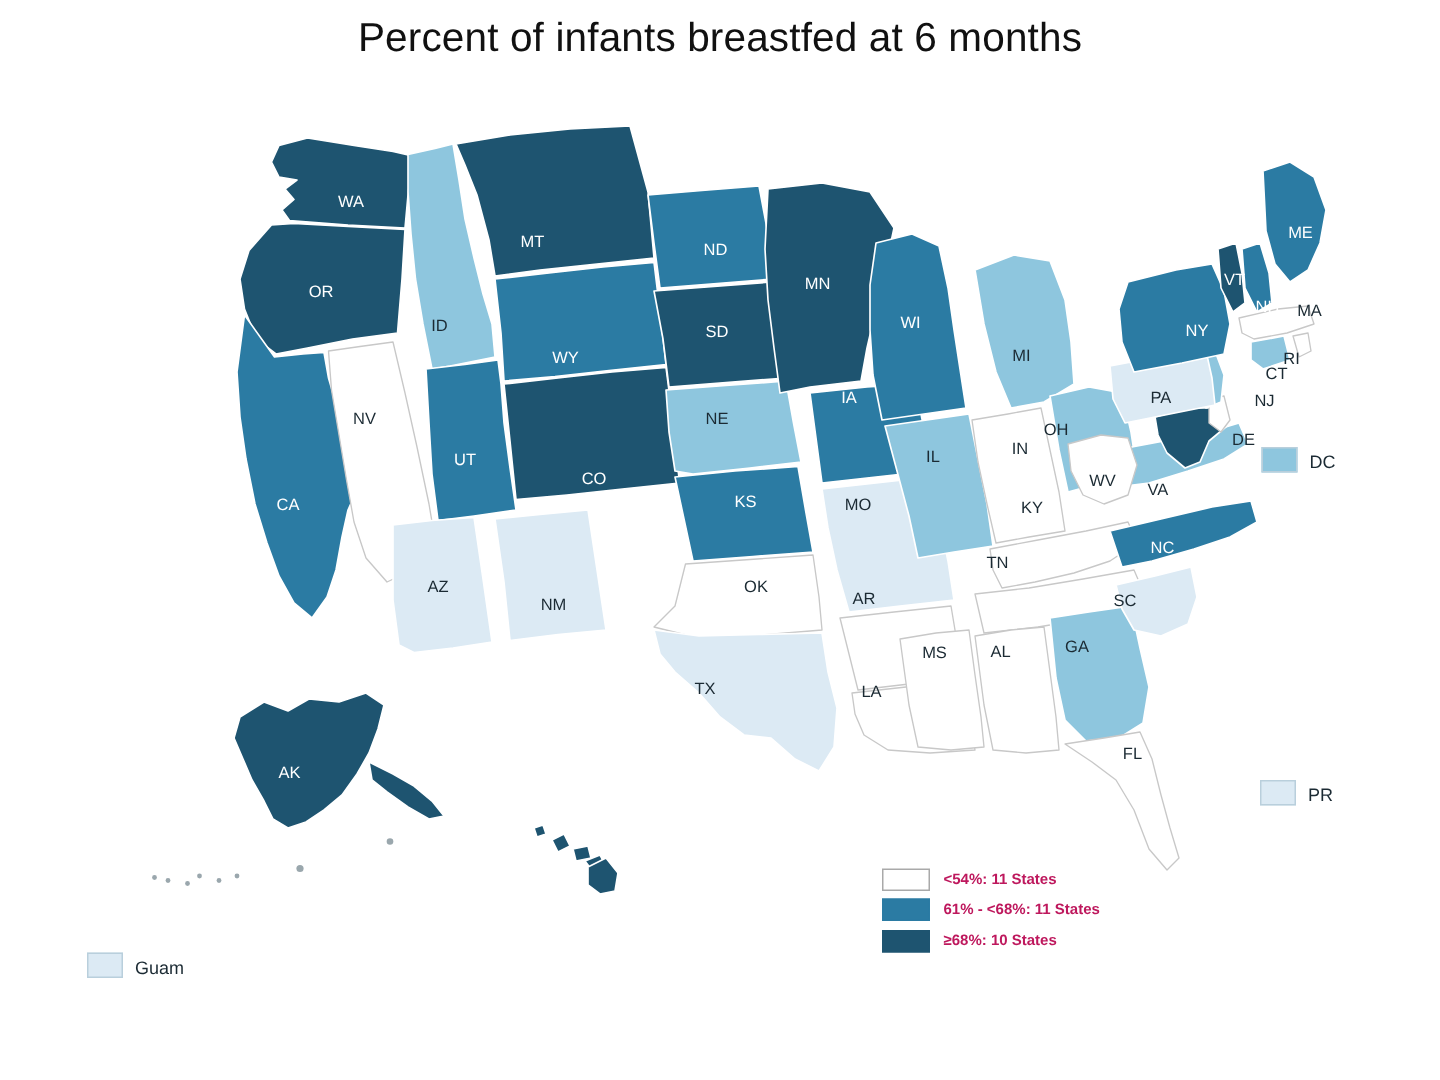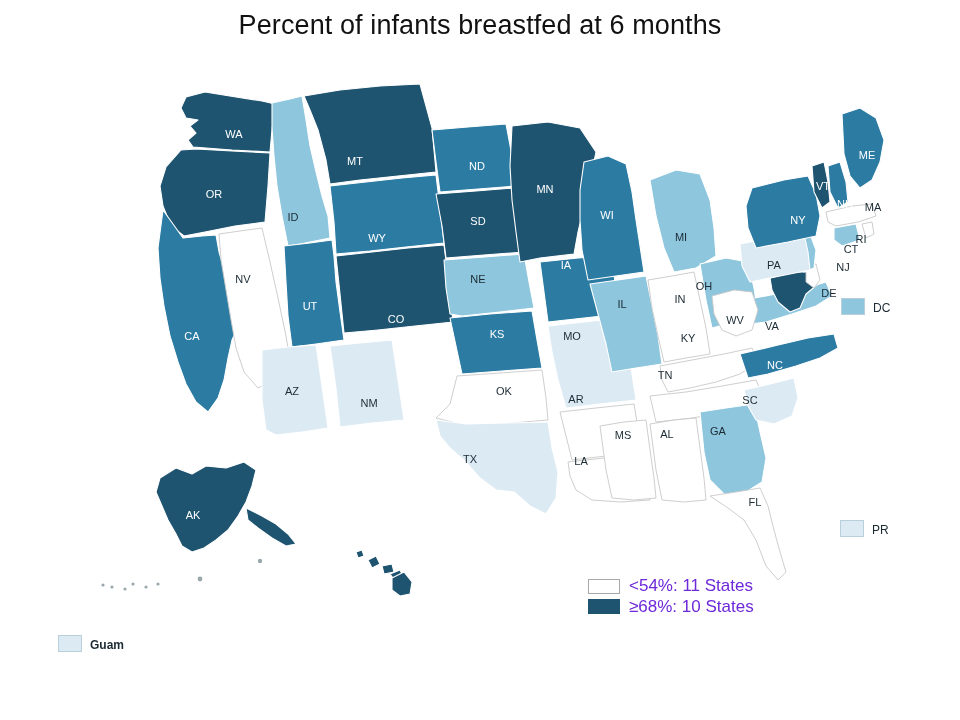--- a/index.html
+++ b/index.html
@@ -72,42 +72,43 @@
     height: 20.5px;
   }
   .legend-swatch {
     width: 32px;
     height: 15px;
     margin-right: 9px;
     flex: 0 0 auto;
     box-sizing: border-box;
   }
   .legend-text {
-    font-size: 17px;
-    color: #6d28d9;
+    font-size: 10px;
+    color: #be185d;
     white-space: nowrap;
+    font-weight: bold;
   }
 
   
   .inset-key {
     position: absolute;
     display: flex;
     align-items: flex-end;
   }
   .inset-key .legend-swatch {
     width: 24px;
     height: 17px;
     margin-right: 8px;
     box-sizing: border-box;
   }
   .inset-key .inset-label {
     font-size: 12px;
     color: #1b2a33;
   }
-  #key-guam { left: 58px; top: 635px; font-weight: bold; }
+  #key-guam { left: 58px; top: 635px; }
   #key-pr   { left: 840px; top: 520px; }
   #key-dc   { left: 841px; top: 298px; }
 </style>
 </head>
 <body>
 
 <div id="page">
 
   <div id="map-title">Percent of infants breastfed at 6 months</div>
 
@@ -245,18 +246,22 @@
     <span class="legend-swatch" style="background: rgb(142, 198, 222); border: 1px solid rgb(185, 207, 220);"></span>
     <span class="inset-label">DC</span>
   </div>
 
   <div id="legend">
       <div class="legend-row">
         <span class="legend-swatch" style="background: rgb(255, 255, 255); border: 1px solid rgb(169, 169, 169);"></span>
         <span class="legend-text">&lt;54%: 11 States</span>
       </div>
       <div class="legend-row">
+        <span class="legend-swatch" style="background: rgb(43, 123, 163); border: 1px solid rgb(43, 123, 163);"></span>
+        <span class="legend-text">61% - &lt;68%: 11 States</span>
+      </div>
+      <div class="legend-row">
         <span class="legend-swatch" style="background: rgb(30, 84, 112); border: 1px solid rgb(30, 84, 112);"></span>
         <span class="legend-text">≥68%: 10 States</span>
       </div>
     </div>
 
 </div>
 
 </body></html>

